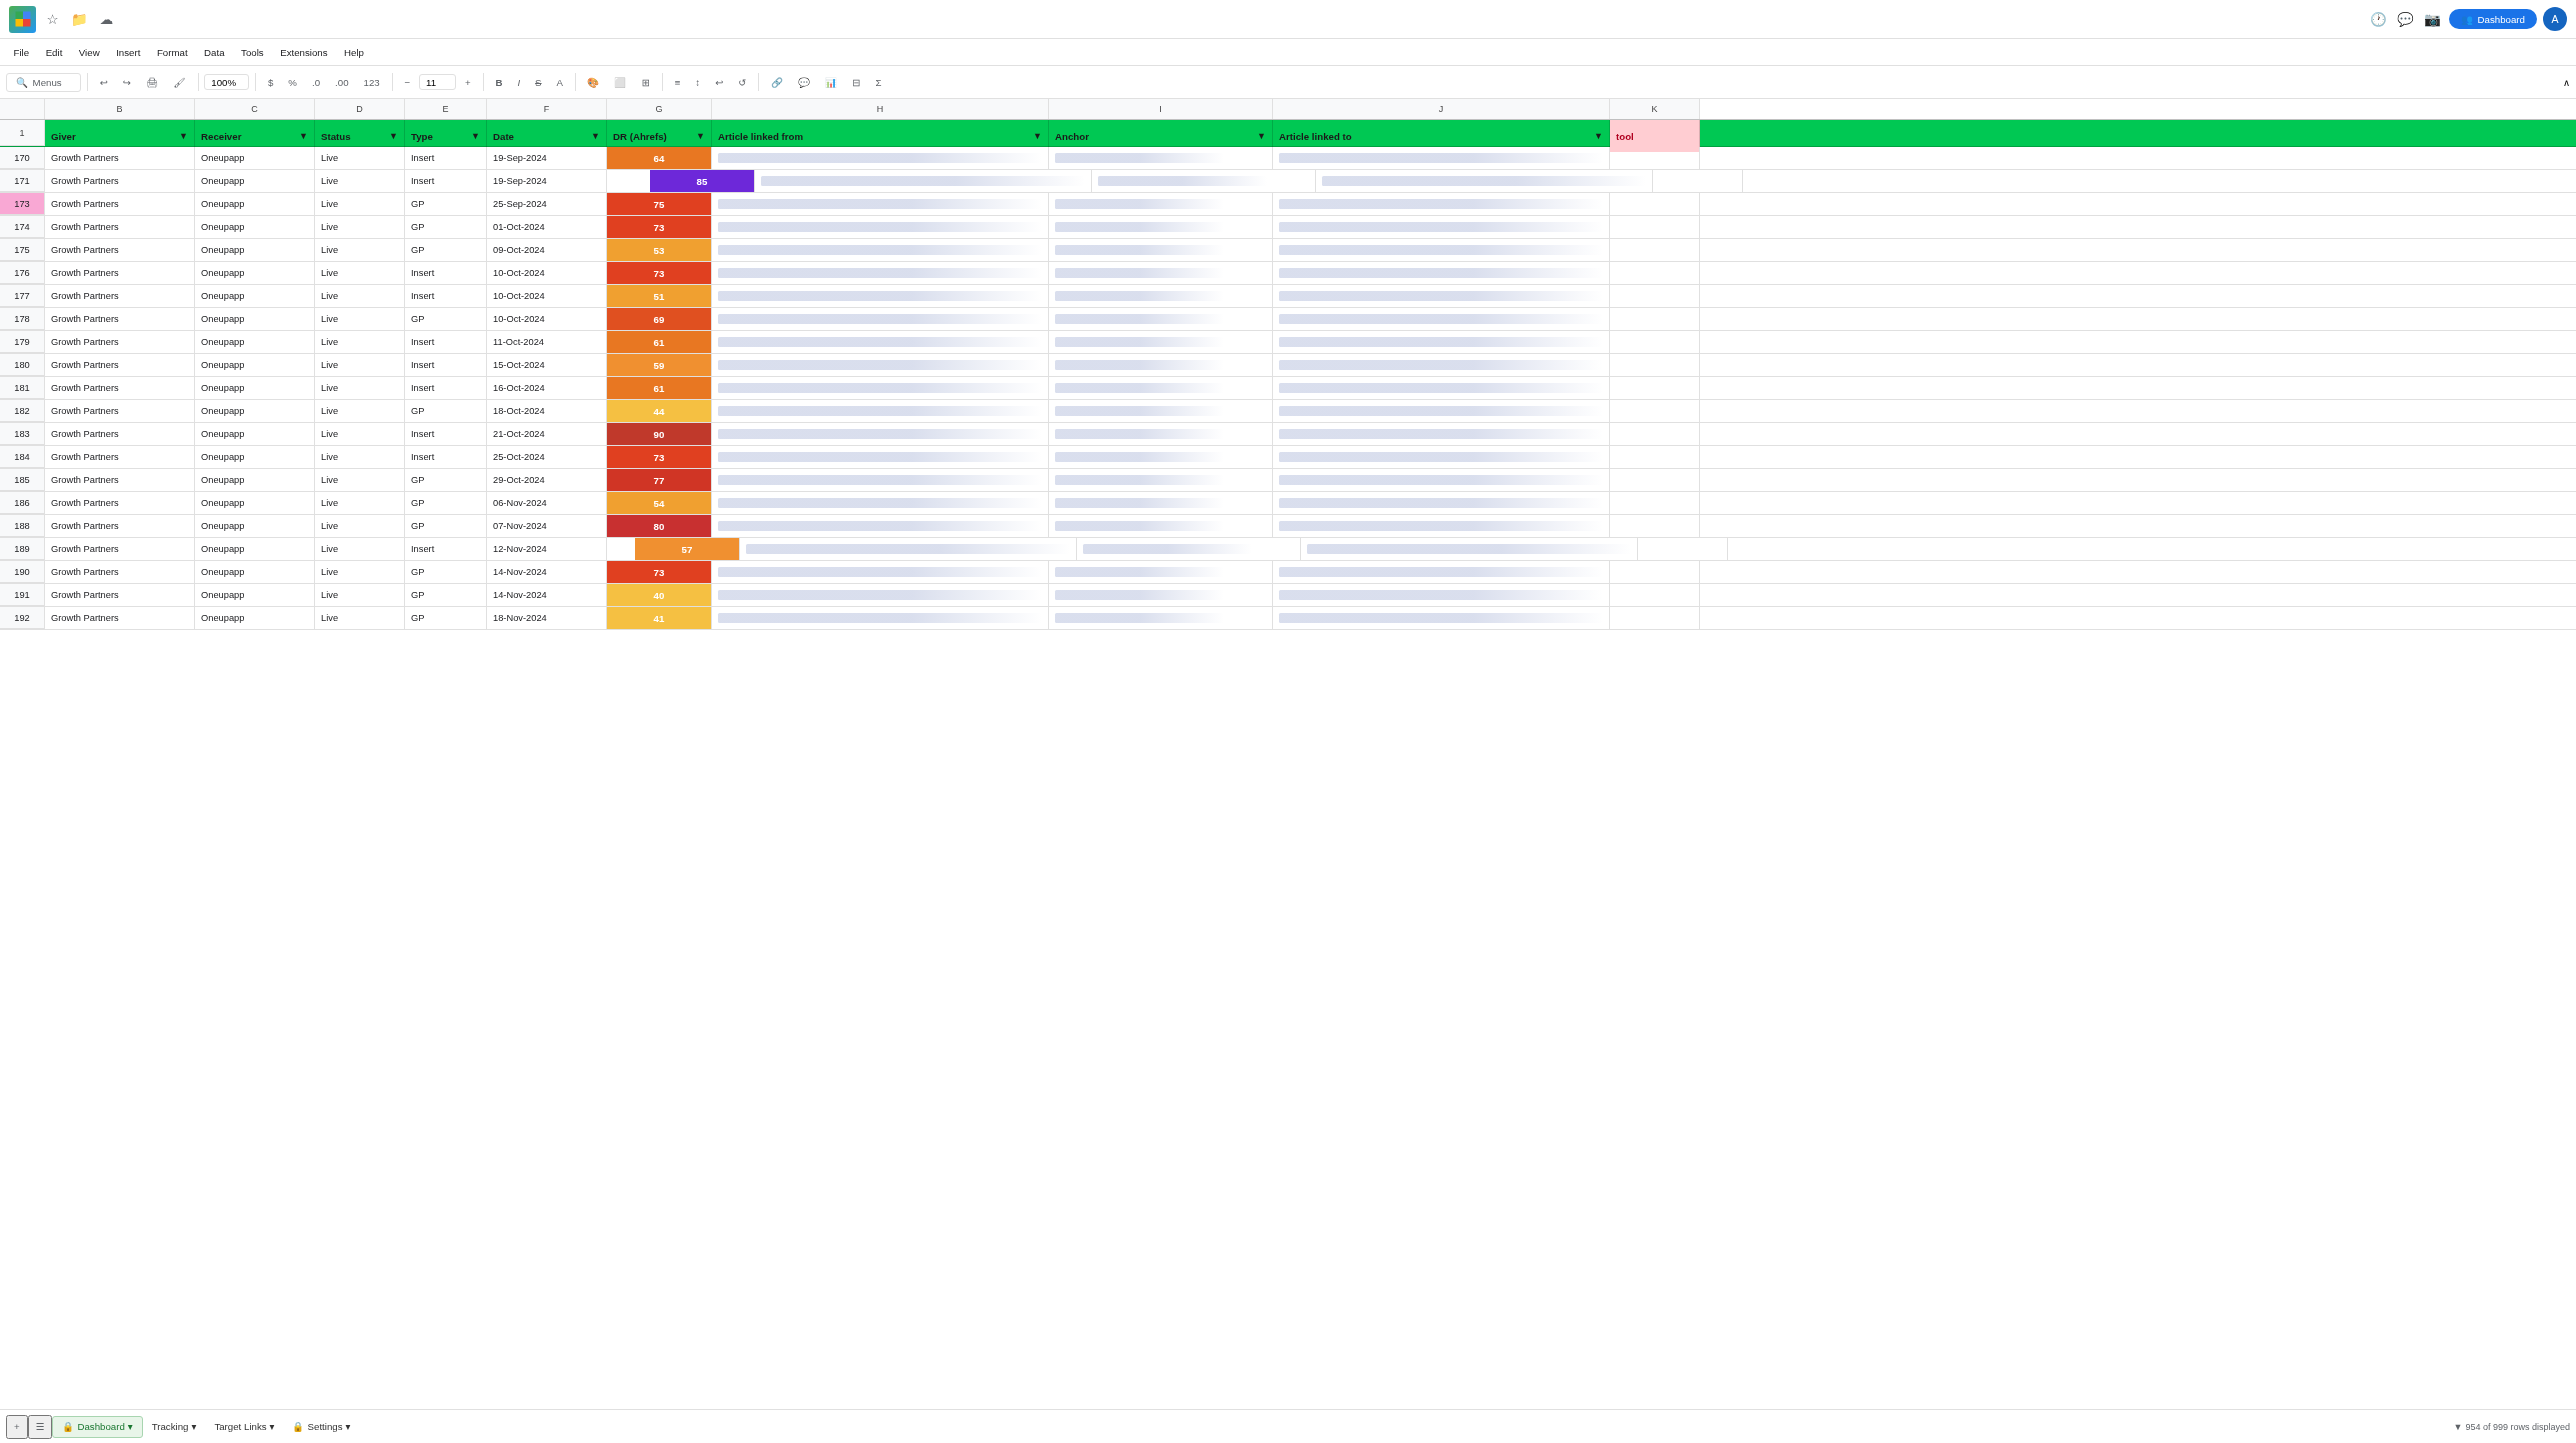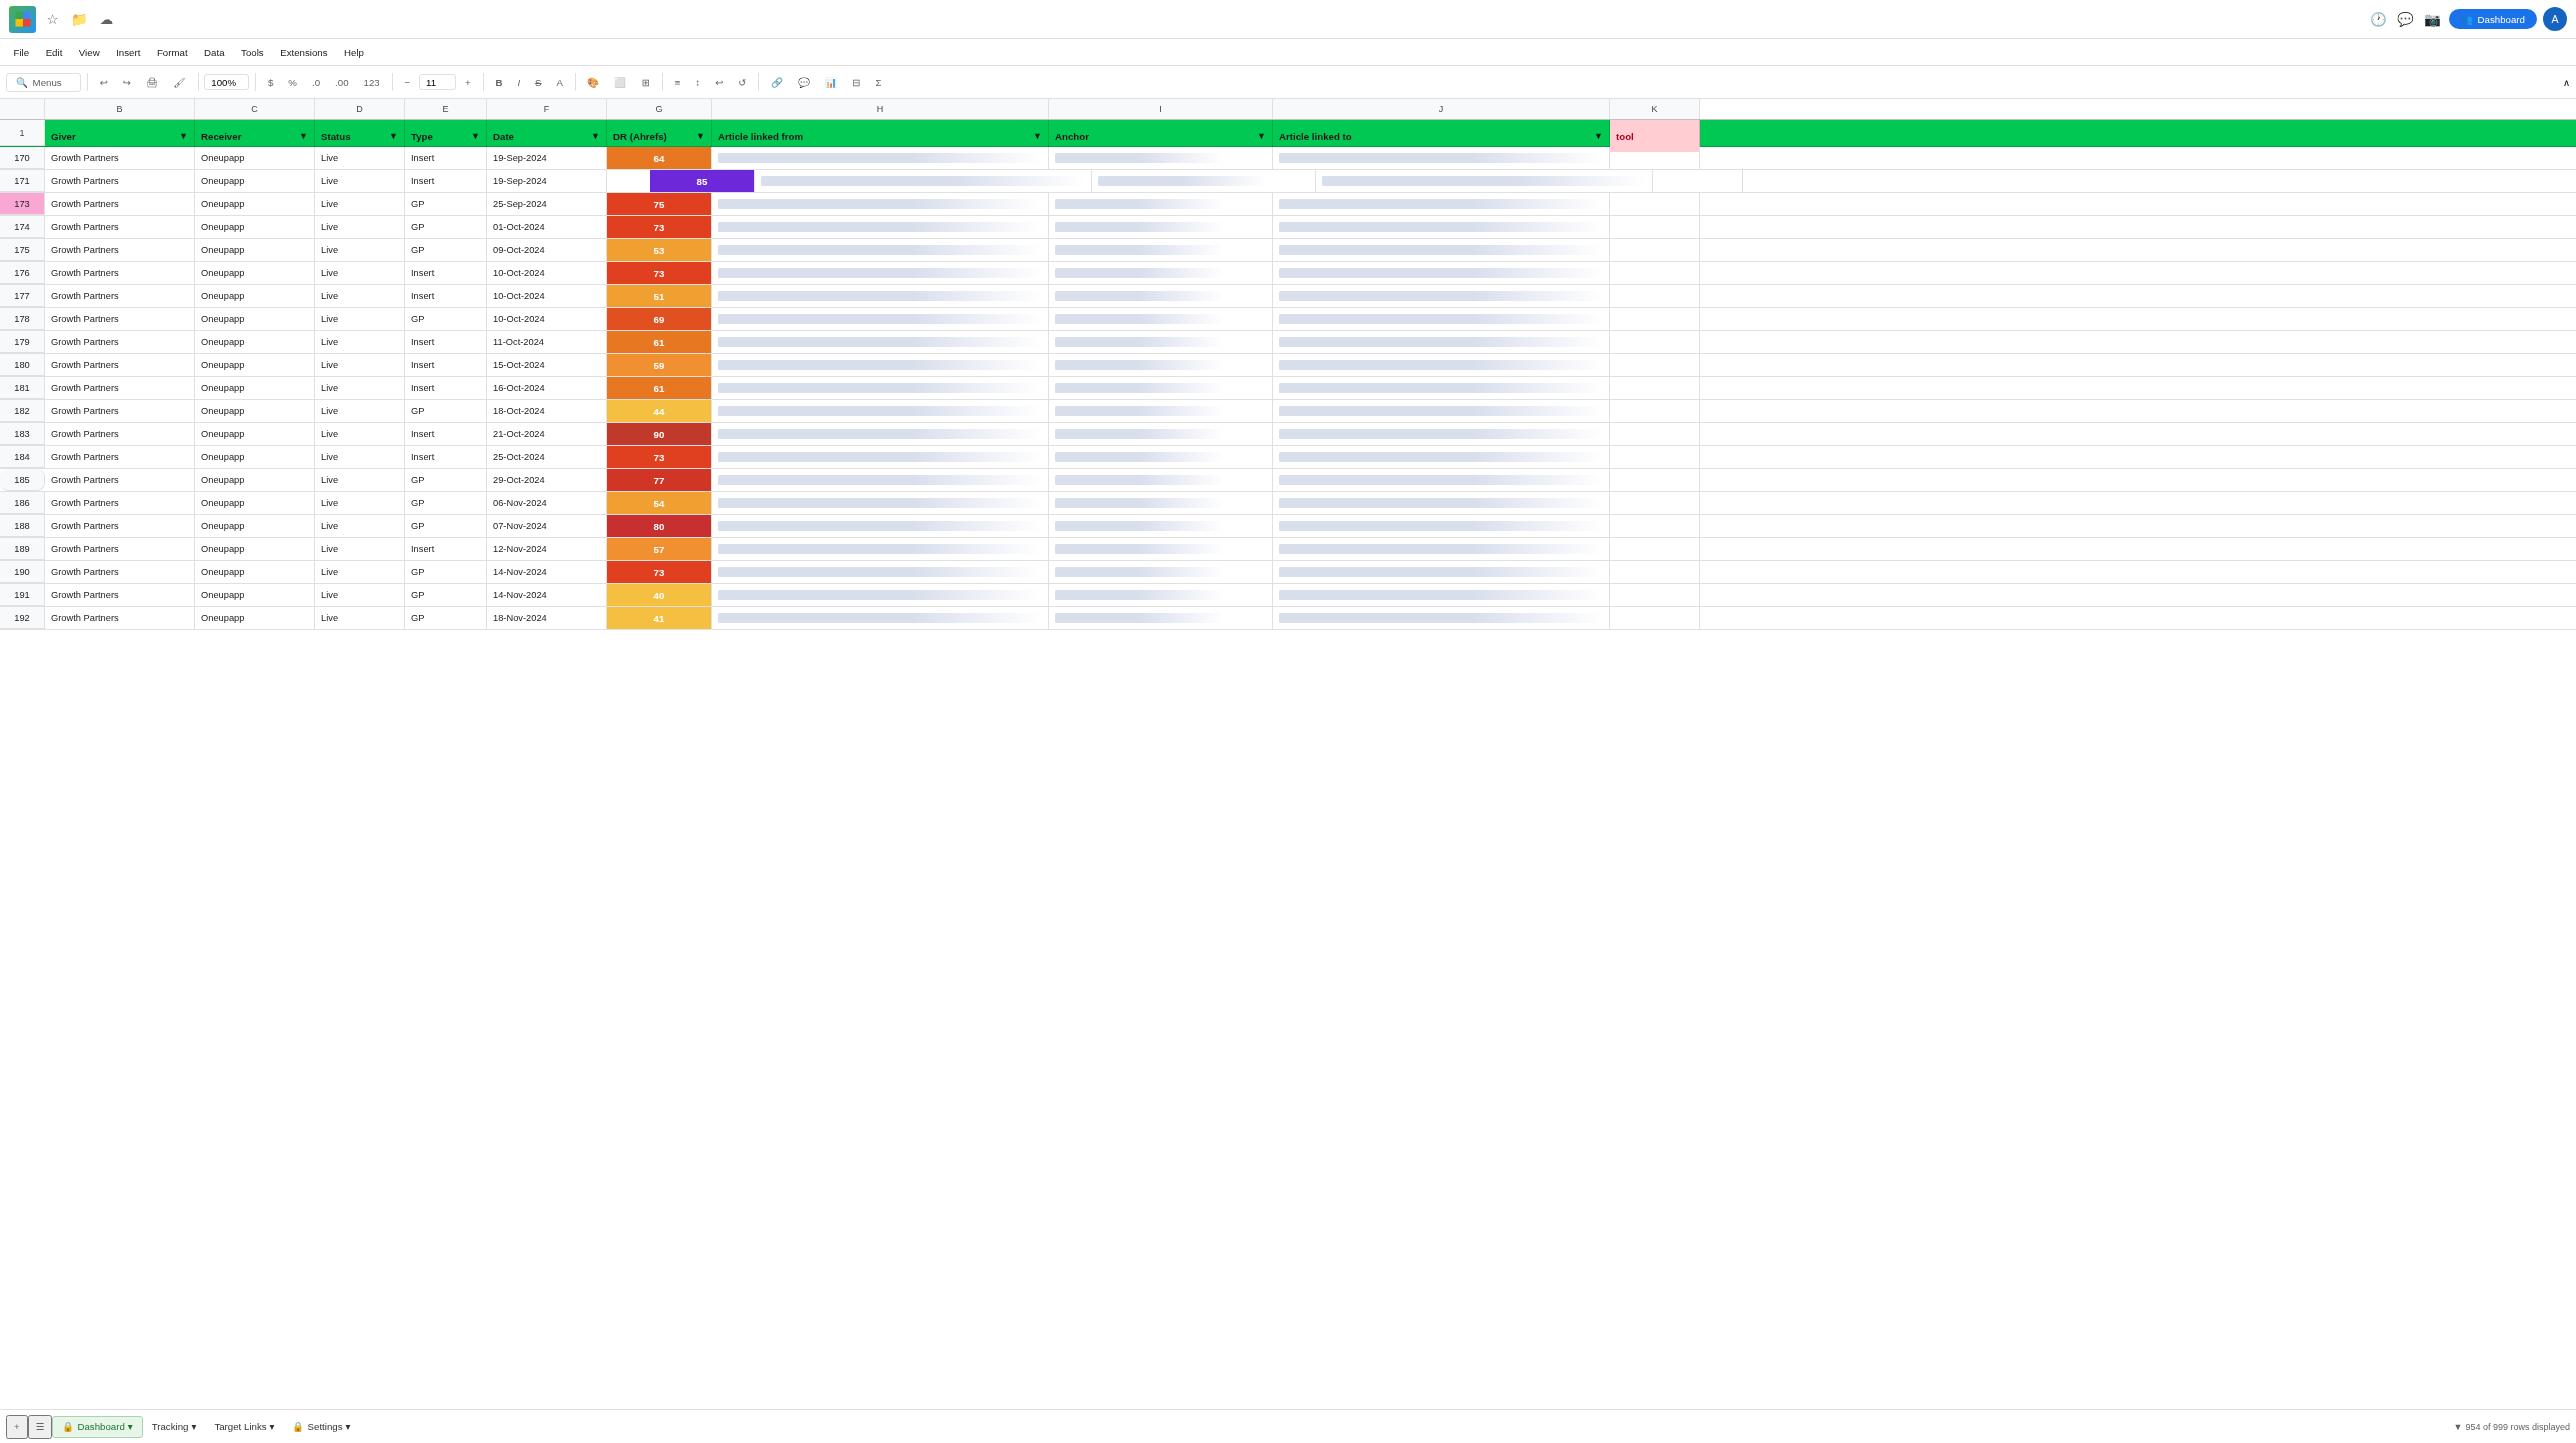--- a/index.html
+++ b/index.html
@@ -499,21 +499,21 @@
           </div>
     <div class="data-cell w-i">
             <span class="blurred" style="display:inline-block;width:80%;height:10.5px;background:linear-gradient(90deg,rgba(180,190,220,0.5) 50%,transparent 100%);border-radius:1.5px;">&nbsp;&nbsp;&nbsp;&nbsp;&nbsp;&nbsp;&nbsp;&nbsp;&nbsp;&nbsp;&nbsp;&nbsp;&nbsp;&nbsp;&nbsp;&nbsp;&nbsp;</span>
           </div>
     <div class="data-cell w-j">
             <span class="blurred" style="display:inline-block;width:100%;height:10.5px;background:linear-gradient(90deg,rgba(180,190,220,0.5) 60%,transparent 100%);border-radius:1.5px;">&nbsp;&nbsp;&nbsp;&nbsp;&nbsp;&nbsp;&nbsp;&nbsp;&nbsp;&nbsp;&nbsp;&nbsp;&nbsp;&nbsp;&nbsp;&nbsp;&nbsp;&nbsp;&nbsp;&nbsp;&nbsp;&nbsp;&nbsp;&nbsp;&nbsp;&nbsp;</span>
           </div>
     <div class="data-cell w-k"></div>
   </div>
         <div class="data-row">
-    <div class="data-cell w-row row-num" style="background:#f8f9fa;justify-content:center;border-radius:8px;">185</div>
+    <div class="data-cell w-row row-num" style="background:#f8f9fa;justify-content:center;">185</div>
     <div class="data-cell w-b">Growth Partners</div>
     <div class="data-cell w-c">Oneupapp</div>
     <div class="data-cell w-d">Live</div>
     <div class="data-cell w-e">GP</div>
     <div class="data-cell w-f">29-Oct-2024</div>
     <div class="data-cell w-g dr-cell" style="background:#d03525;">77</div>
     <div class="data-cell w-h">
             <span class="blurred" style="display:inline-block;width:100%;height:10.5px;background:linear-gradient(90deg,rgba(180,190,220,0.5) 60%,transparent 100%);border-radius:1.5px;">&nbsp;&nbsp;&nbsp;&nbsp;&nbsp;&nbsp;&nbsp;&nbsp;&nbsp;&nbsp;&nbsp;&nbsp;&nbsp;&nbsp;&nbsp;&nbsp;&nbsp;&nbsp;&nbsp;&nbsp;&nbsp;&nbsp;&nbsp;&nbsp;&nbsp;&nbsp;</span>
           </div>
     <div class="data-cell w-i">
@@ -562,21 +562,21 @@
           </div>
     <div class="data-cell w-k"></div>
   </div>
         <div class="data-row">
     <div class="data-cell w-row row-num" style="background:#f8f9fa;justify-content:center;">189</div>
     <div class="data-cell w-b">Growth Partners</div>
     <div class="data-cell w-c">Oneupapp</div>
     <div class="data-cell w-d">Live</div>
     <div class="data-cell w-e">Insert</div>
     <div class="data-cell w-f">12-Nov-2024</div>
-    <div class="data-cell w-g dr-cell" style="background:#f09030;">57</div>
+    <div class="data-cell w-g dr-cell" style="background:#f09030;margin-left:28px;">57</div>
     <div class="data-cell w-h">
             <span class="blurred" style="display:inline-block;width:100%;height:10.5px;background:linear-gradient(90deg,rgba(180,190,220,0.5) 60%,transparent 100%);border-radius:1.5px;">&nbsp;&nbsp;&nbsp;&nbsp;&nbsp;&nbsp;&nbsp;&nbsp;&nbsp;&nbsp;&nbsp;&nbsp;&nbsp;&nbsp;&nbsp;&nbsp;&nbsp;&nbsp;&nbsp;&nbsp;&nbsp;&nbsp;&nbsp;&nbsp;&nbsp;&nbsp;</span>
           </div>
     <div class="data-cell w-i">
             <span class="blurred" style="display:inline-block;width:80%;height:10.5px;background:linear-gradient(90deg,rgba(180,190,220,0.5) 50%,transparent 100%);border-radius:1.5px;">&nbsp;&nbsp;&nbsp;&nbsp;&nbsp;&nbsp;&nbsp;&nbsp;&nbsp;&nbsp;&nbsp;&nbsp;&nbsp;&nbsp;&nbsp;&nbsp;&nbsp;</span>
           </div>
     <div class="data-cell w-j">
             <span class="blurred" style="display:inline-block;width:100%;height:10.5px;background:linear-gradient(90deg,rgba(180,190,220,0.5) 60%,transparent 100%);border-radius:1.5px;">&nbsp;&nbsp;&nbsp;&nbsp;&nbsp;&nbsp;&nbsp;&nbsp;&nbsp;&nbsp;&nbsp;&nbsp;&nbsp;&nbsp;&nbsp;&nbsp;&nbsp;&nbsp;&nbsp;&nbsp;&nbsp;&nbsp;&nbsp;&nbsp;&nbsp;&nbsp;</span>
           </div>
     <div class="data-cell w-k"></div>

